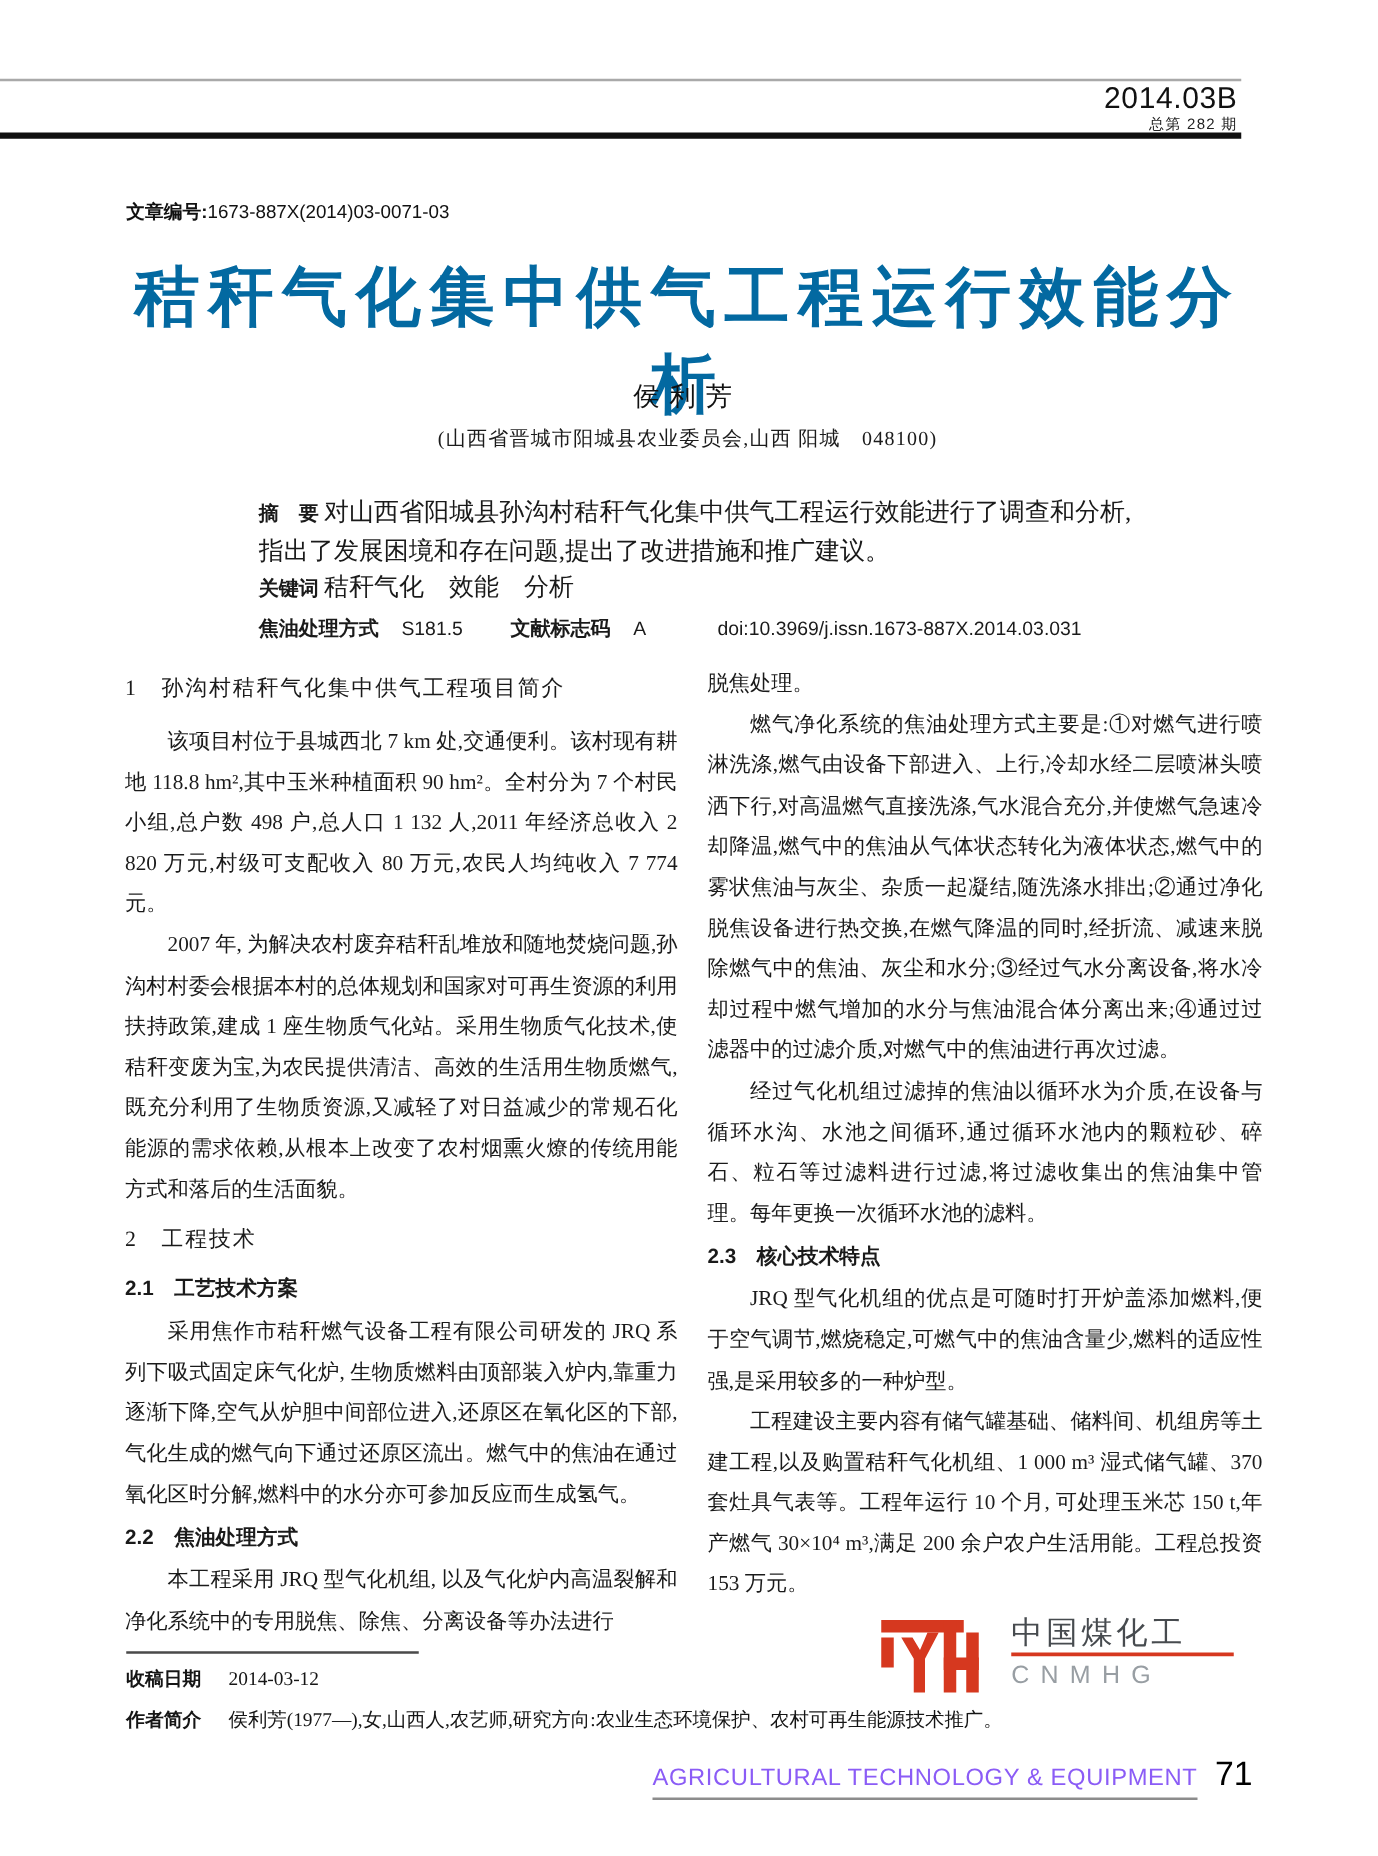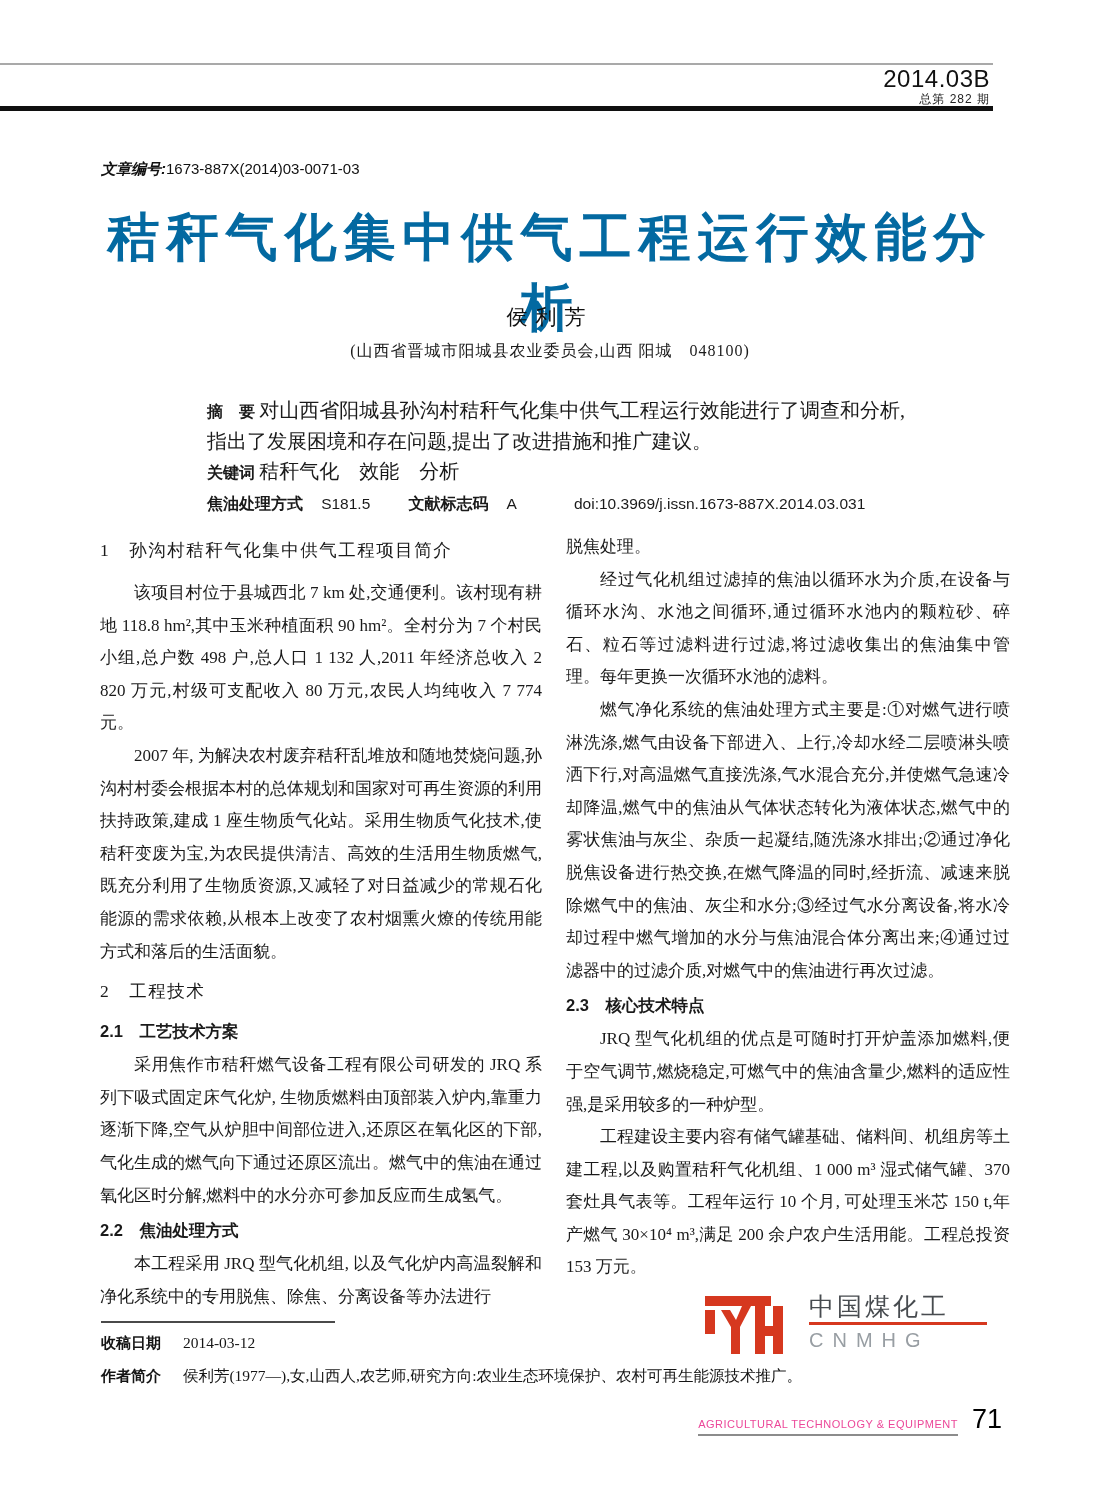--- a/index.html
+++ b/index.html
@@ -15,21 +15,21 @@
   
   .rule-thin{position:absolute;left:0;top:63px;width:993px;height:2px;background:#a9a9a9;}
   .rule-thick{position:absolute;left:0;top:106px;width:993px;height:5px;background:#101010;}
   .issue-block{position:absolute;top:66px;right:112px;text-align:right;
     font-family:"Liberation Sans","DejaVu Sans",sans-serif;}
   .issue-main{font-size:24px;font-weight:500;letter-spacing:.5px;color:#111;line-height:26px;}
   .issue-sub{font-size:12px;color:#222;line-height:14px;letter-spacing:1px;}
   
   .article-no{position:absolute;left:101px;top:160px;
     font-family:"Liberation Sans","DejaVu Sans",sans-serif;font-size:15px;color:#111;}
-  .article-no .lbl{font-weight:700;font-style:italic;}
+  .article-no .lbl{font-weight:700;}
   .article-no .val{font-weight:500;}
   
   .paper-title{position:absolute;left:100px;top:203px;width:900px;text-align:center;
     font-size:52px;font-weight:800;letter-spacing:7px;color:#0369a1;}
   .author{position:absolute;left:100px;top:303px;width:900px;text-align:center;
     font-size:21px;letter-spacing:8px;color:#111;}
   .affiliation{position:absolute;left:100px;top:341px;width:900px;text-align:center;
     font-size:16px;letter-spacing:1px;color:#1b1b1b;}
   
   .abstract{position:absolute;left:207px;top:396px;width:698px;font-size:16.5px;line-height:29.5px;}
@@ -60,22 +60,22 @@
   .wm{position:absolute;left:697px;top:1284px;width:310px;height:80px;}
   .wm-mark{position:absolute;left:0;top:6px;}
   .wm-text{position:absolute;left:112px;top:8px;}
   .wm-cn{font-family:"Liberation Sans","DejaVu Sans",sans-serif;font-size:25px;color:#474b4f;
     letter-spacing:3px;line-height:28px;white-space:nowrap;}
   .wm-underline{height:3px;background:#d6381f;margin-top:2px;width:178px;}
   .wm-en{font-family:"Liberation Sans","DejaVu Sans",sans-serif;font-size:20px;color:#989ea3;
     letter-spacing:9px;line-height:24px;margin-top:3px;}
   
   .footer{position:absolute;top:1404px;right:100px;display:flex;align-items:baseline;gap:14px;}
-  .footer-journal{font-family:"Liberation Sans","DejaVu Sans",sans-serif;font-size:11px;
-    color:#ec4899;letter-spacing:.5px;border-bottom:2px solid #8c8c8c;padding-bottom:4px;}
+  .footer-journal{font-family:"Liberation Sans","DejaVu Sans",sans-serif;font-size:19px;
+    color:#8b5cf6;letter-spacing:.5px;border-bottom:2px solid #8c8c8c;padding-bottom:4px;}
   .footer-page{font-family:"Liberation Sans","DejaVu Sans",sans-serif;font-size:27px;color:#000000;font-weight:500;}
 </style>
 </head>
 <body>
 
 <div class="page">
 
   <div class="rule-thin"></div>
   <div class="rule-thick"></div>
   <div class="issue-block">
@@ -115,22 +115,22 @@
     <p class="para">2007 年, 为解决农村废弃秸秆乱堆放和随地焚烧问题,孙沟村村委会根据本村的总体规划和国家对可再生资源的利用扶持政策,建成 1 座生物质气化站。采用生物质气化技术,使秸秆变废为宝,为农民提供清洁、高效的生活用生物质燃气,既充分利用了生物质资源,又减轻了对日益减少的常规石化能源的需求依赖,从根本上改变了农村烟熏火燎的传统用能方式和落后的生活面貌。</p>
     <div class="sec-h">2　工程技术</div>
     <div class="sub-h">2.1　工艺技术方案</div>
     <p class="para">采用焦作市秸秆燃气设备工程有限公司研发的 JRQ 系列下吸式固定床气化炉, 生物质燃料由顶部装入炉内,靠重力逐渐下降,空气从炉胆中间部位进入,还原区在氧化区的下部,气化生成的燃气向下通过还原区流出。燃气中的焦油在通过氧化区时分解,燃料中的水分亦可参加反应而生成氢气。</p>
     <div class="sub-h">2.2　焦油处理方式</div>
     <p class="para">本工程采用 JRQ 型气化机组, 以及气化炉内高温裂解和净化系统中的专用脱焦、除焦、分离设备等办法进行</p>
   </div>
 
   <div class="col col-right">
     <p class="para-cont">脱焦处理。</p>
+    <p class="para">燃气净化系统的焦油处理方式主要是:①对燃气进行喷淋洗涤,燃气由设备下部进入、上行,冷却水经二层喷淋头喷洒下行,对高温燃气直接洗涤,气水混合充分,并使燃气急速冷却降温,燃气中的焦油从气体状态转化为液体状态,燃气中的雾状焦油与灰尘、杂质一起凝结,随洗涤水排出;②通过净化脱焦设备进行热交换,在燃气降温的同时,经折流、减速来脱除燃气中的焦油、灰尘和水分;③经过气水分离设备,将水冷却过程中燃气增加的水分与焦油混合体分离出来;④通过过滤器中的过滤介质,对燃气中的焦油进行再次过滤。</p>
     <p class="para">经过气化机组过滤掉的焦油以循环水为介质,在设备与循环水沟、水池之间循环,通过循环水池内的颗粒砂、碎石、粒石等过滤料进行过滤,将过滤收集出的焦油集中管理。每年更换一次循环水池的滤料。</p>
-    <p class="para">燃气净化系统的焦油处理方式主要是:①对燃气进行喷淋洗涤,燃气由设备下部进入、上行,冷却水经二层喷淋头喷洒下行,对高温燃气直接洗涤,气水混合充分,并使燃气急速冷却降温,燃气中的焦油从气体状态转化为液体状态,燃气中的雾状焦油与灰尘、杂质一起凝结,随洗涤水排出;②通过净化脱焦设备进行热交换,在燃气降温的同时,经折流、减速来脱除燃气中的焦油、灰尘和水分;③经过气水分离设备,将水冷却过程中燃气增加的水分与焦油混合体分离出来;④通过过滤器中的过滤介质,对燃气中的焦油进行再次过滤。</p>
     <div class="sub-h">2.3　核心技术特点</div>
     <p class="para">JRQ 型气化机组的优点是可随时打开炉盖添加燃料,便于空气调节,燃烧稳定,可燃气中的焦油含量少,燃料的适应性强,是采用较多的一种炉型。</p>
     <p class="para">工程建设主要内容有储气罐基础、储料间、机组房等土建工程,以及购置秸秆气化机组、1 000 m³ 湿式储气罐、370 套灶具气表等。工程年运行 10 个月, 可处理玉米芯 150 t,年产燃气 30×10⁴ m³,满足 200 余户农户生活用能。工程总投资 153 万元。</p>
   </div>
 
   <div class="fn-rule"></div>
   <div class="fn-row fn-received">
     <span class="blabel">收稿日期</span>
     <span>2014-03-12</span>
   </div>

